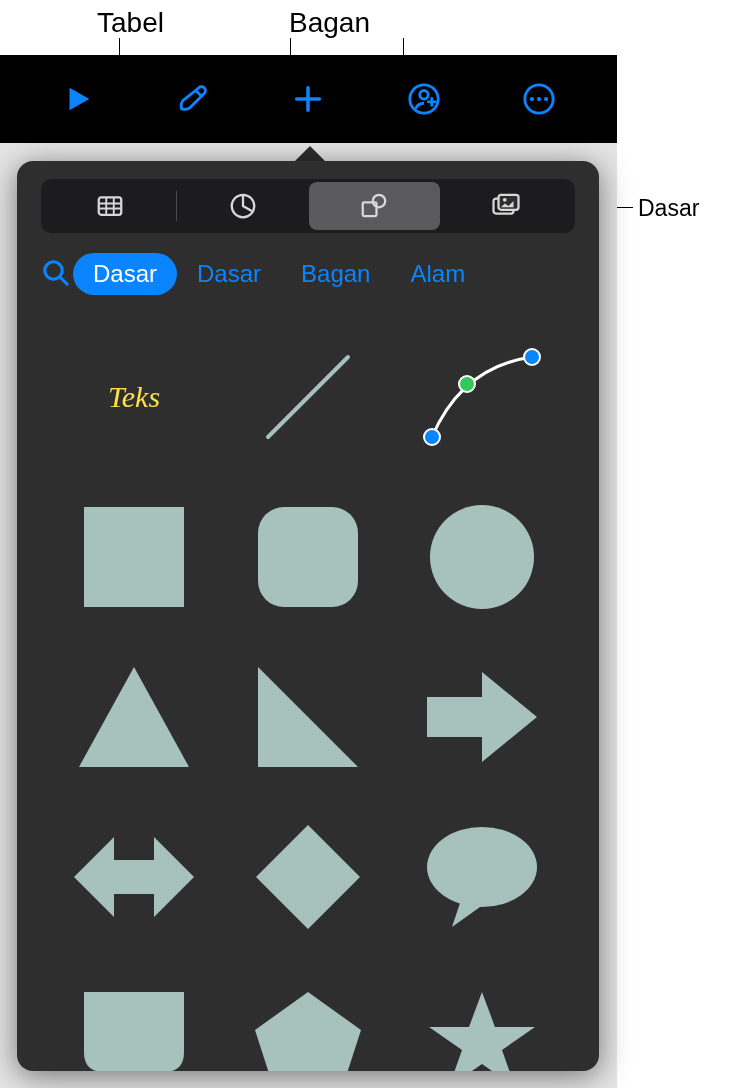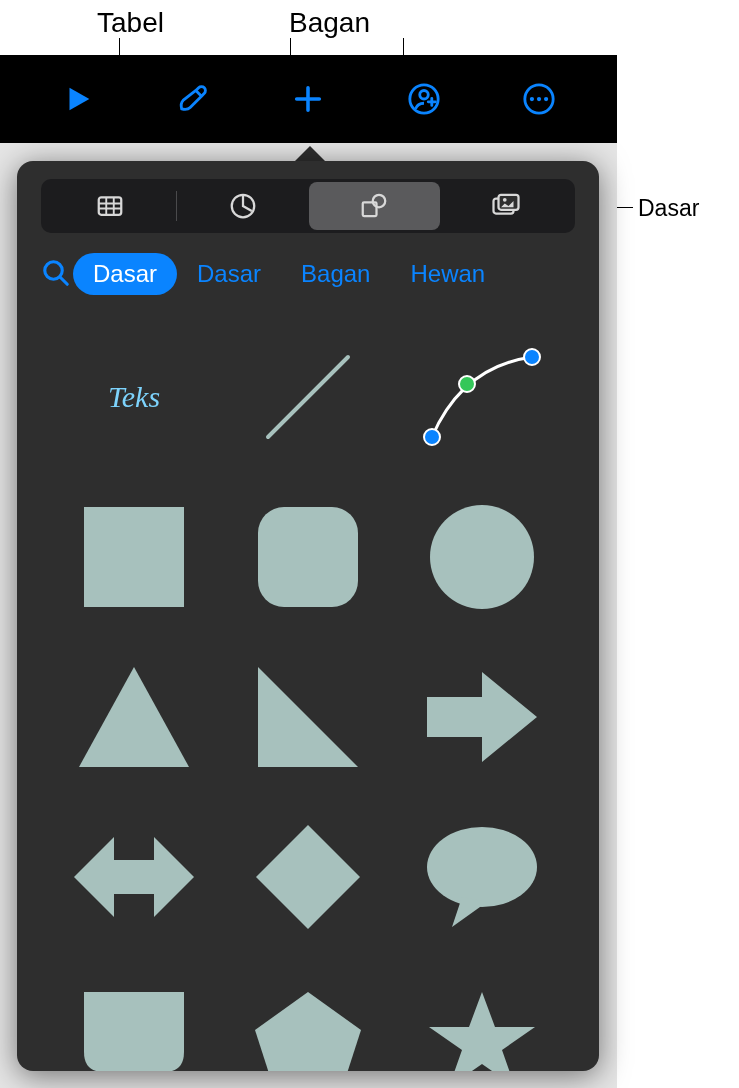--- a/index.html
+++ b/index.html
@@ -183,21 +183,21 @@
     }
     .shape-cell {
       display: flex;
       align-items: center;
       justify-content: center;
       height: 120px;
     }
     .teks-label {
       font-style: italic;
       font-size: 30px;
-      color: #7dd3fc;
+      color: #fde047;
       font-family: Georgia, serif;
     }
     .shape-fill { fill: #a7c1bd; }
     .shape-stroke { stroke: #a7c1bd; }
 
   </style>
 </head>
 <body>
 
 <div class="callout-labels">
@@ -286,21 +286,21 @@
   <div class="category-row">
     <div class="search-icon-wrap">
       <svg viewBox="0 0 24 24">
           <circle cx="10" cy="10" r="7" fill="none" stroke="currentColor" stroke-width="2.5"></circle>
           <path d="M15 15l6 6" stroke="currentColor" stroke-width="2.5" stroke-linecap="round"></path>
         </svg>
     </div>
     <div class="category-pill active">Dasar</div>
     <div class="category-pill">Dasar</div>
     <div class="category-pill">Bagan</div>
-    <div class="category-pill">Hewan</div>
+    <div class="category-pill">Alam</div>
   </div>
 
   <div class="shapes-grid">
 
     <div class="shape-cell">
       <span class="teks-label">Teks</span>
     </div>
     <div class="shape-cell">
       <svg width="110" height="110">
           <line x1="15" y1="95" x2="95" y2="15" class="shape-stroke" stroke-width="4" stroke-linecap="round"></line>

